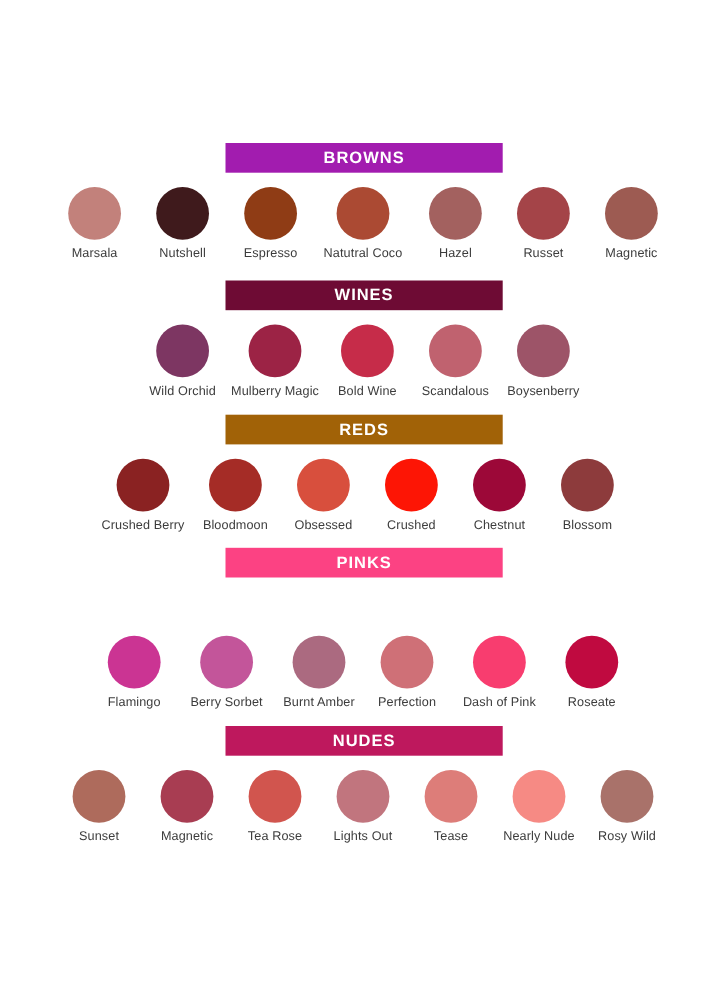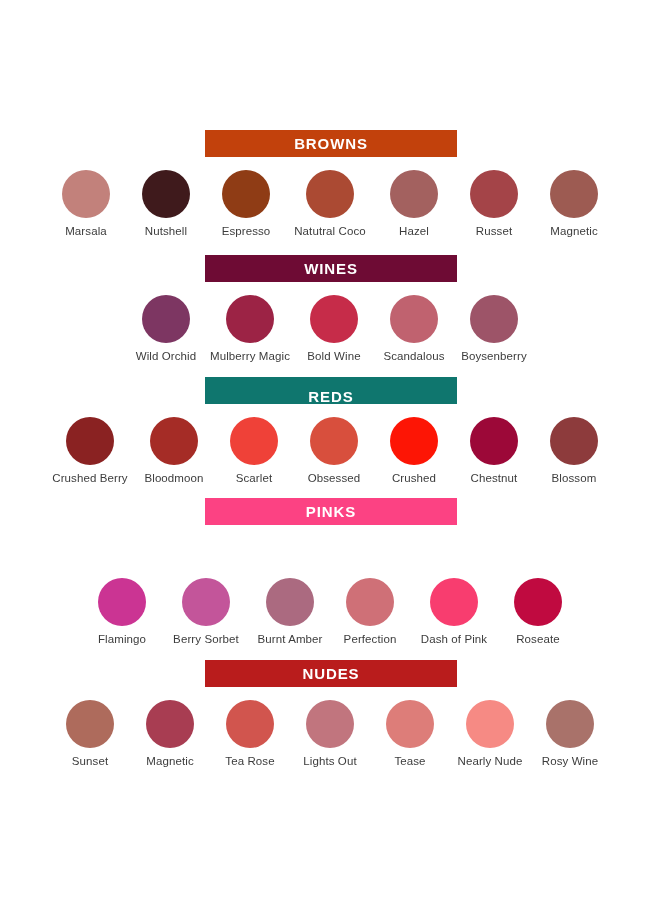--- a/index.html
+++ b/index.html
@@ -99,21 +99,21 @@
   .section.reds    { margin-bottom: 12px; }
   .section.pinks   { margin-bottom: 14px; gap: 40px; }
   .section.nudes   { margin-bottom: 0; }
 </style>
 </head>
 <body>
 
 <div class="chart">
     <div class="section browns">
       <div class="banner-band">
-        <div class="banner" style="background: #c2410c;">
+        <div class="banner" style="background: #a21caf;">
           <span class="banner-label">BROWNS</span>
         </div>
       </div>
       <div class="swatch-row">
         <div class="swatch-cell">
           <div class="swatch-dot" style="background: rgb(194, 129, 123);"></div>
           <div class="swatch-label">Marsala</div>
         </div>
         <div class="swatch-cell">
           <div class="swatch-dot" style="background: rgb(63, 26, 28);"></div>
@@ -165,38 +165,34 @@
           <div class="swatch-label">Scandalous</div>
         </div>
         <div class="swatch-cell">
           <div class="swatch-dot" style="background: rgb(157, 84, 104);"></div>
           <div class="swatch-label">Boysenberry</div>
         </div>
       </div>
     </div>
     <div class="section reds">
       <div class="banner-band">
-        <div class="banner" style="background: #0f766e; align-items: flex-end;">
+        <div class="banner" style="background: #a16207;">
           <span class="banner-label">REDS</span>
         </div>
       </div>
       <div class="swatch-row">
         <div class="swatch-cell wide">
           <div class="swatch-dot" style="background: rgb(138, 34, 34);"></div>
           <div class="swatch-label">Crushed Berry</div>
         </div>
         <div class="swatch-cell">
           <div class="swatch-dot" style="background: rgb(165, 44, 38);"></div>
           <div class="swatch-label">Bloodmoon</div>
         </div>
         <div class="swatch-cell">
-          <div class="swatch-dot" style="background: rgb(239, 65, 56);"></div>
-          <div class="swatch-label">Scarlet</div>
-        </div>
-        <div class="swatch-cell">
           <div class="swatch-dot" style="background: rgb(216, 79, 61);"></div>
           <div class="swatch-label">Obsessed</div>
         </div>
         <div class="swatch-cell">
           <div class="swatch-dot" style="background: rgb(253, 21, 5);"></div>
           <div class="swatch-label">Crushed</div>
         </div>
         <div class="swatch-cell">
           <div class="swatch-dot" style="background: rgb(156, 8, 56);"></div>
           <div class="swatch-label">Chestnut</div>
@@ -235,21 +231,21 @@
           <div class="swatch-label">Dash of Pink</div>
         </div>
         <div class="swatch-cell">
           <div class="swatch-dot" style="background: rgb(192, 10, 64);"></div>
           <div class="swatch-label">Roseate</div>
         </div>
       </div>
     </div>
     <div class="section nudes">
       <div class="banner-band">
-        <div class="banner" style="background: #b91c1c; align-items: center;">
+        <div class="banner" style="background: #be185d; align-items: center;">
           <span class="banner-label">NUDES</span>
         </div>
       </div>
       <div class="swatch-row">
         <div class="swatch-cell">
           <div class="swatch-dot" style="background: rgb(174, 107, 92);"></div>
           <div class="swatch-label">Sunset</div>
         </div>
         <div class="swatch-cell">
           <div class="swatch-dot" style="background: rgb(168, 61, 82);"></div>
@@ -266,17 +262,17 @@
         <div class="swatch-cell">
           <div class="swatch-dot" style="background: rgb(221, 125, 121);"></div>
           <div class="swatch-label">Tease</div>
         </div>
         <div class="swatch-cell">
           <div class="swatch-dot" style="background: rgb(246, 138, 132);"></div>
           <div class="swatch-label">Nearly Nude</div>
         </div>
         <div class="swatch-cell">
           <div class="swatch-dot" style="background: rgb(169, 114, 106);"></div>
-          <div class="swatch-label">Rosy Wine</div>
+          <div class="swatch-label">Rosy Wild</div>
         </div>
       </div>
     </div>
   </div>
 
 </body></html>

